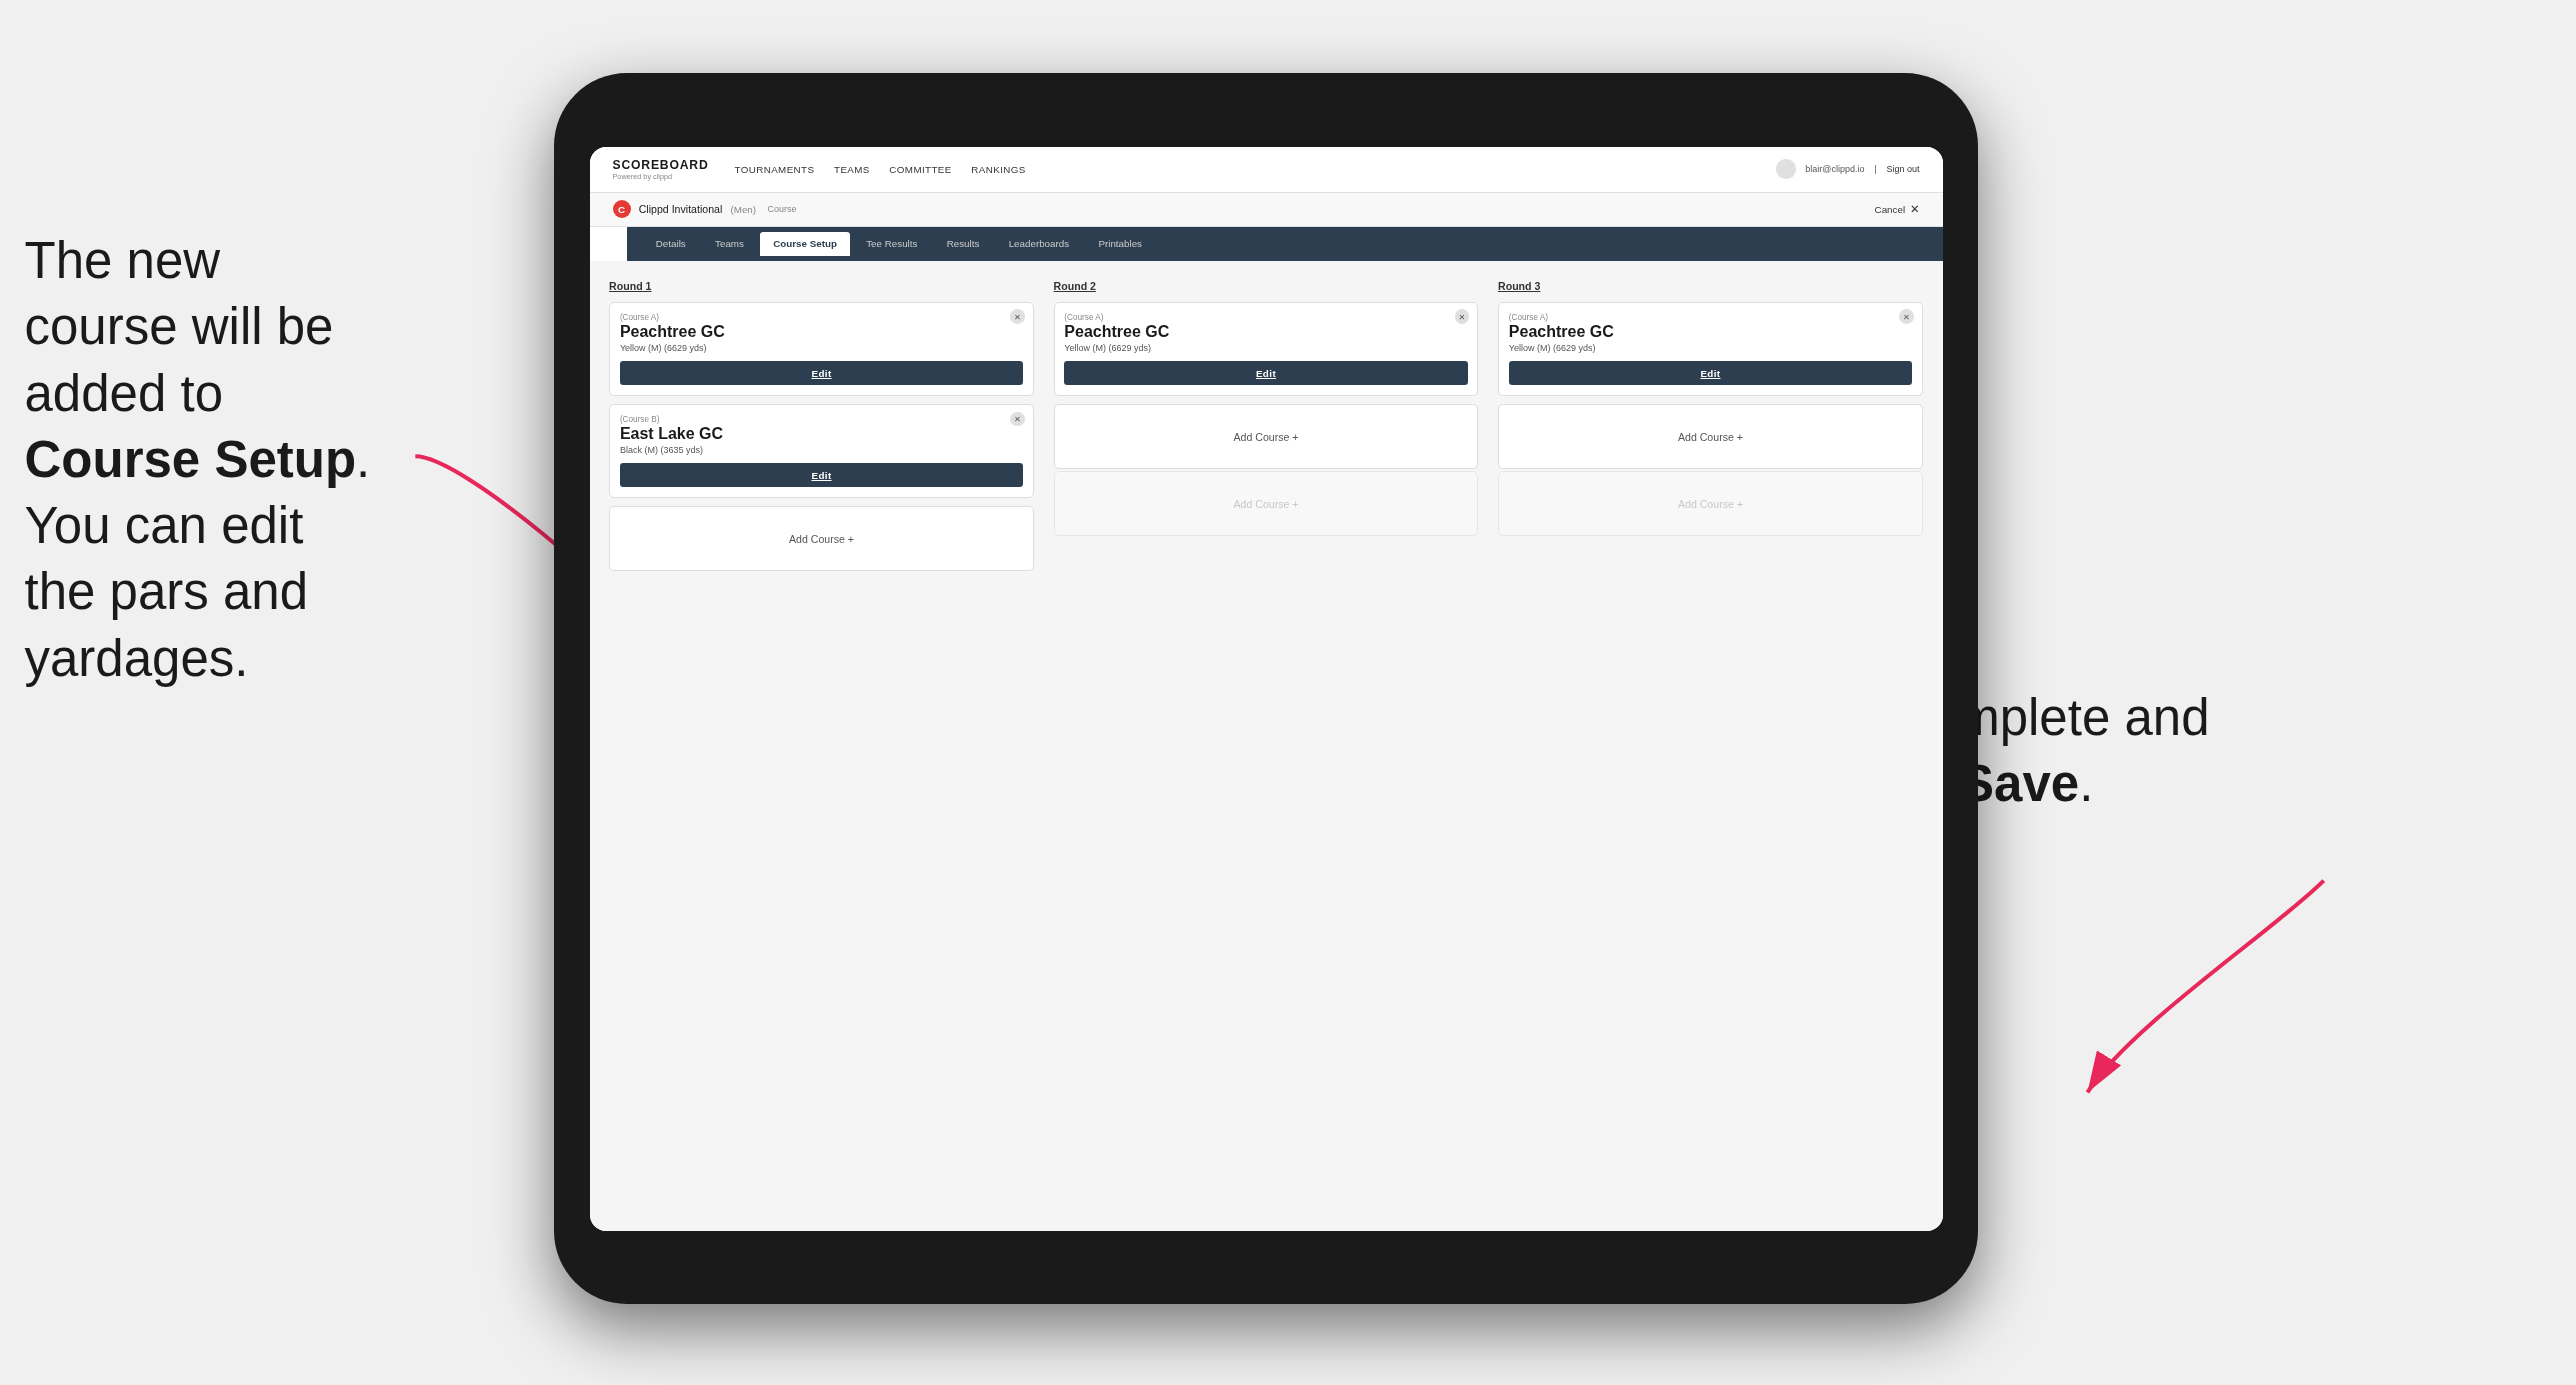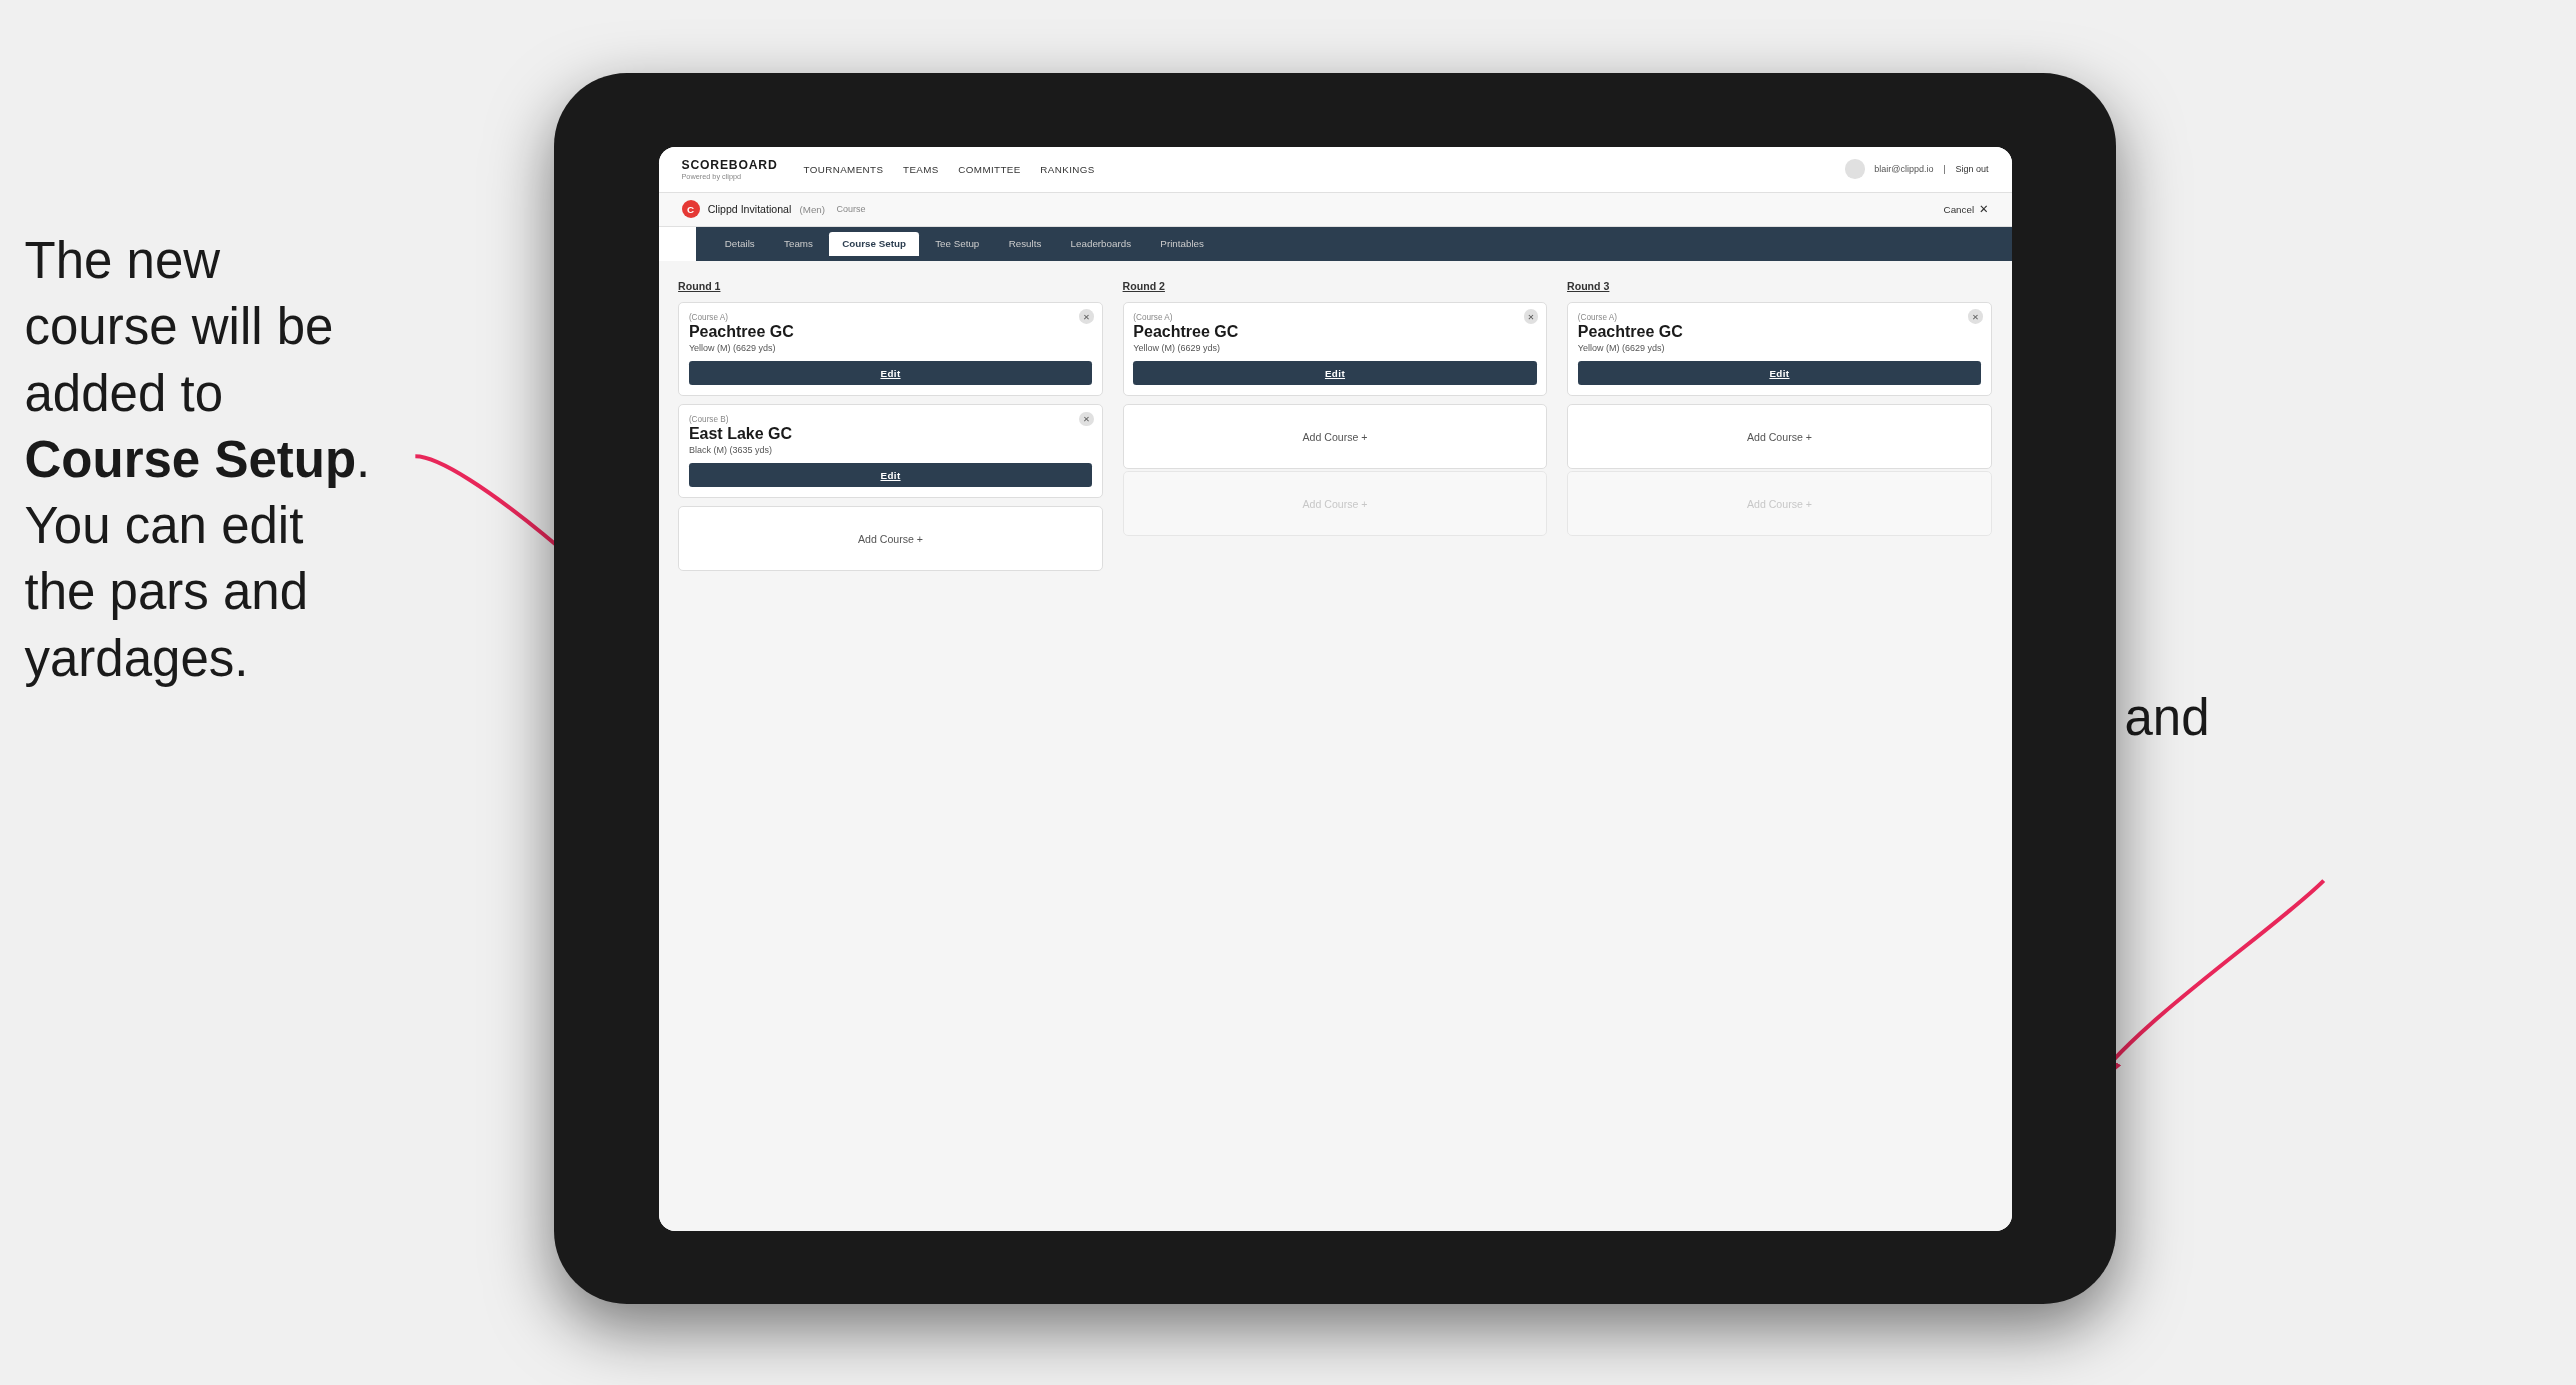--- a/index.html
+++ b/index.html
@@ -35,21 +35,21 @@
       width: 342px;
       text-align: left;
     }
     .annotation-right strong { font-weight: 900; }
 
     
     .tablet {
       position: absolute;
       left: 554px;
       top: 73px;
-      width: 1562px;
+      width: 1424px;
       height: 1231px;
       background: #1a1a1a;
       border-radius: 73px;
       box-shadow: 0 24.5px 65px rgba(0,0,0,0.5);
       display: flex;
       align-items: center;
       justify-content: center;
     }
 
     .tablet-screen {
@@ -398,21 +398,21 @@
       <button class="cancel-btn">
         <span>Cancel</span>
         <span style="font-size:11.4px;">✕</span>
       </button>
     </div>
 
     <div class="tab-bar">
       <div class="tab">Details</div>
       <div class="tab">Teams</div>
       <div class="tab active">Course Setup</div>
-      <div class="tab">Tee Setup</div>
+      <div class="tab">Tee Results</div>
       <div class="tab">Results</div>
       <div class="tab">Leaderboards</div>
       <div class="tab">Printables</div>
     </div>
 
     <div class="main-content">
       <div class="rounds-grid">
 
         <div class="round-column">
           <div class="round-header">Round 1</div>

